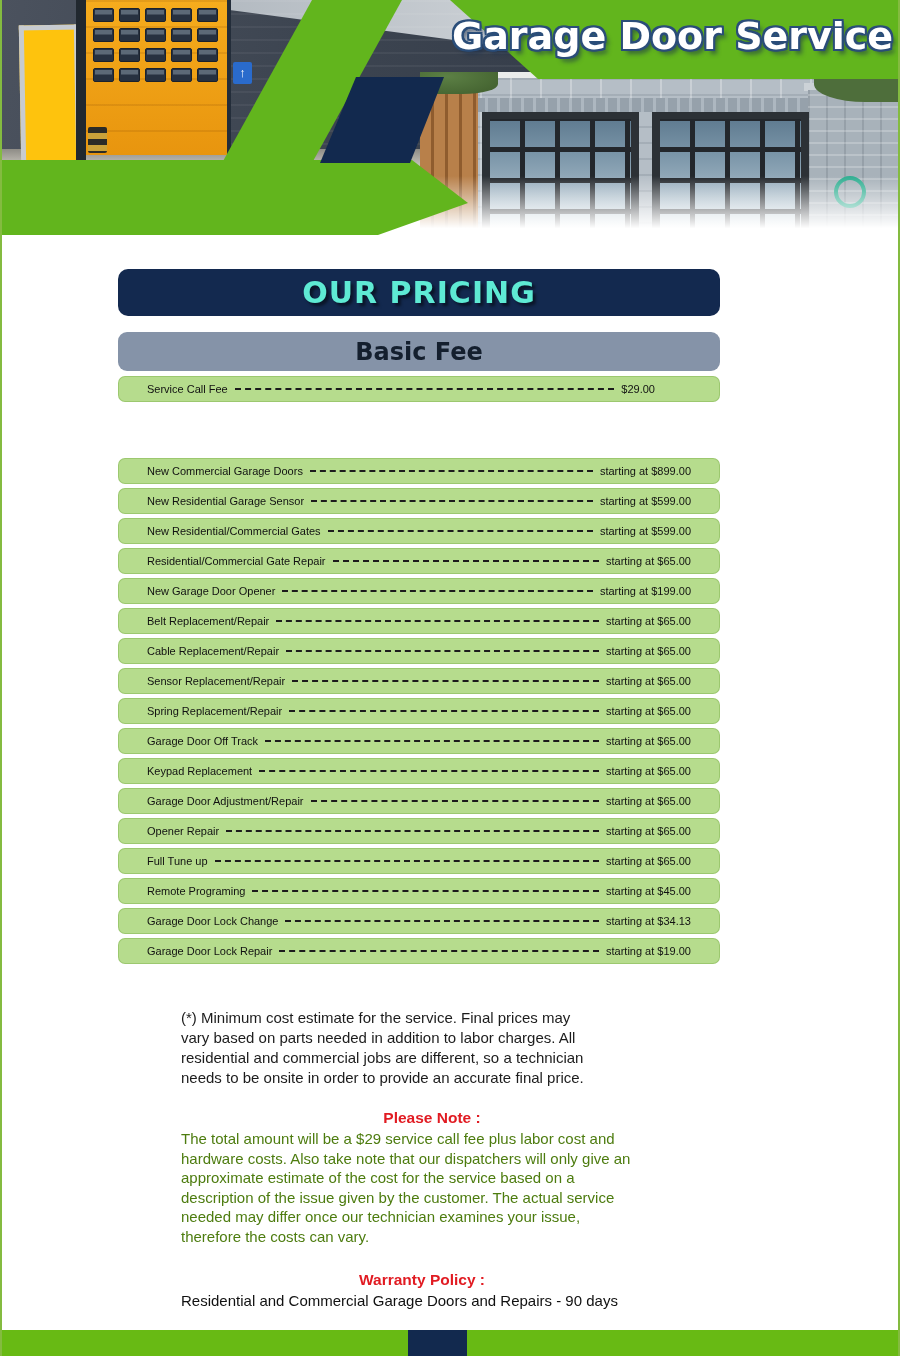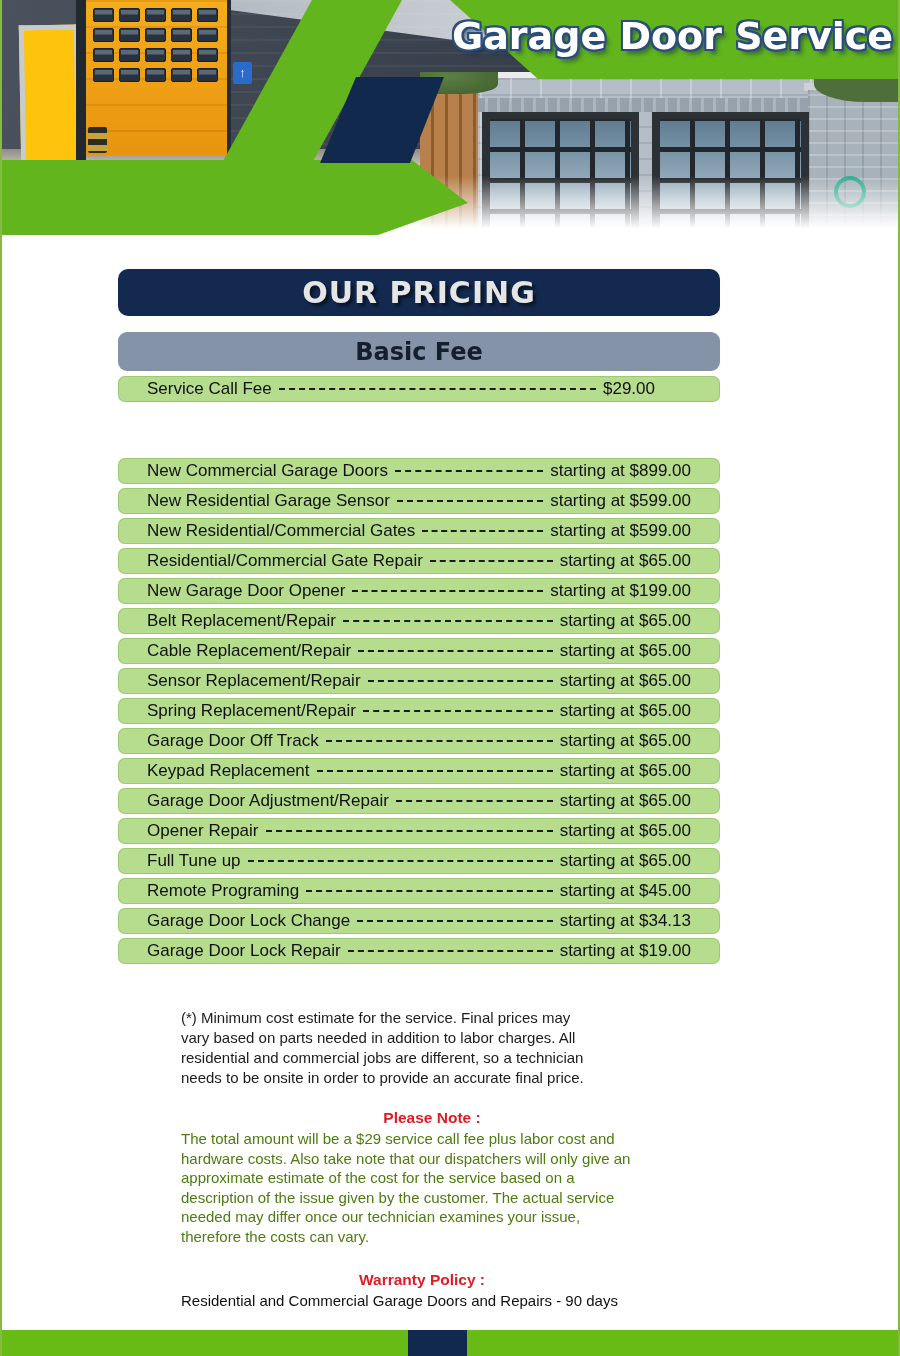--- a/index.html
+++ b/index.html
@@ -70,33 +70,33 @@
 
   .site-title{position:absolute;top:16px;left:452px;width:440px;margin:0;text-align:center;white-space:nowrap;
       font:700 38px/1.1 "DejaVu Sans",sans-serif;color:#fff;
       text-shadow:-2px -2px 0 #2a4d79,2px -2px 0 #2a4d79,-2px 2px 0 #2a4d79,2px 2px 0 #2a4d79,
                   0 -2px 0 #2a4d79,0 2px 0 #2a4d79,-2px 0 0 #2a4d79,2px 0 0 #2a4d79,
                   4px 5px 4px rgba(25,45,75,.55);}
 
   
   .our-pricing{position:absolute;left:116px;top:269px;width:602px;height:47px;background:#13294f;
       border-radius:10px;display:flex;align-items:center;justify-content:center;
-      font:700 30px "DejaVu Sans",sans-serif;color:#e5e5e5;letter-spacing:1px;
+      font:700 30px "DejaVu Sans",sans-serif;color:#5eead4;letter-spacing:1px;
       text-shadow:3px 3px 3px rgba(0,0,0,.5);}
   .section-bar{position:absolute;left:116px;width:602px;height:39px;background:#8593a8;border-radius:9px;
       display:flex;align-items:center;justify-content:center;
       font:700 24px "DejaVu Sans",sans-serif;color:#141f2e;}
   #basic-bar{top:332px}
   #other-bar{top:416px}
   .rows{position:absolute;left:116px;width:602px;}
   #basic-rows{top:376px}
   #other-rows{top:458px}
   .fee-row{height:26px;margin-bottom:4px;background:#b6dc8d;border:1px solid rgba(125,175,75,.45);
       box-sizing:border-box;border-radius:7px;display:flex;align-items:center;padding:0 28px;
-      font-size:17px;color:#111;}
+      font-size:11px;color:#111;}
   .fee-label{white-space:nowrap;}
   .leader{flex:1;margin:0 7px;height:0;border-bottom:2px dashed #1c1c1c;}
   .fee-price{white-space:nowrap;}
   #basic-rows .fee-price{margin-right:36px;}
 
   
   .disclaimer{position:absolute;left:179px;top:1008px;width:490px;
       font-size:15px;line-height:20px;color:#1c1c1c;white-space:pre-line;}
   .note-heading{position:absolute;left:180px;top:1109px;width:500px;text-align:center;
       font-weight:bold;font-size:15.5px;color:#e11b22;}

